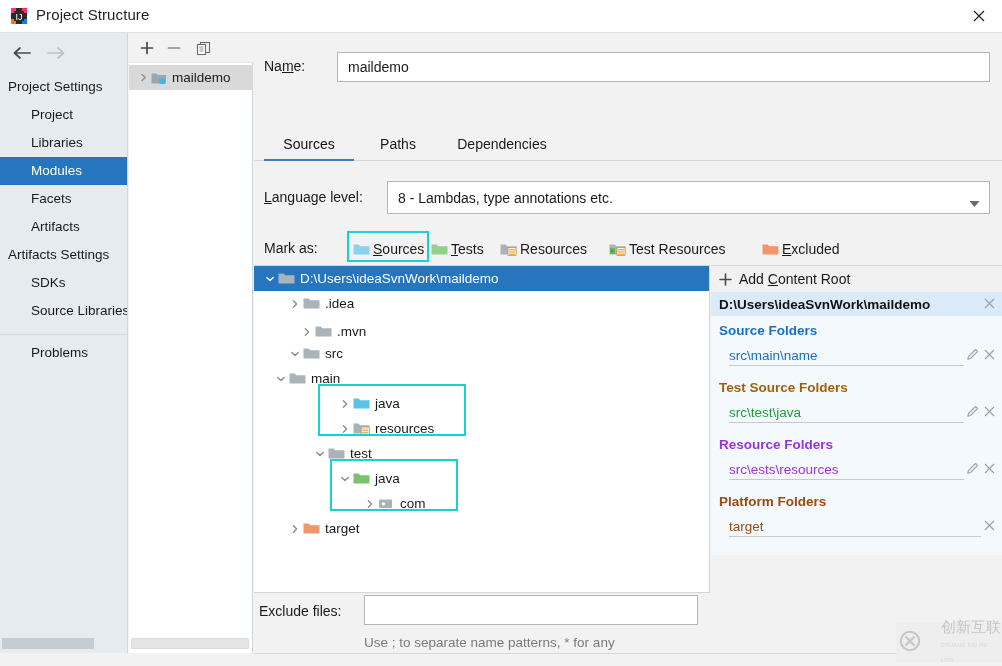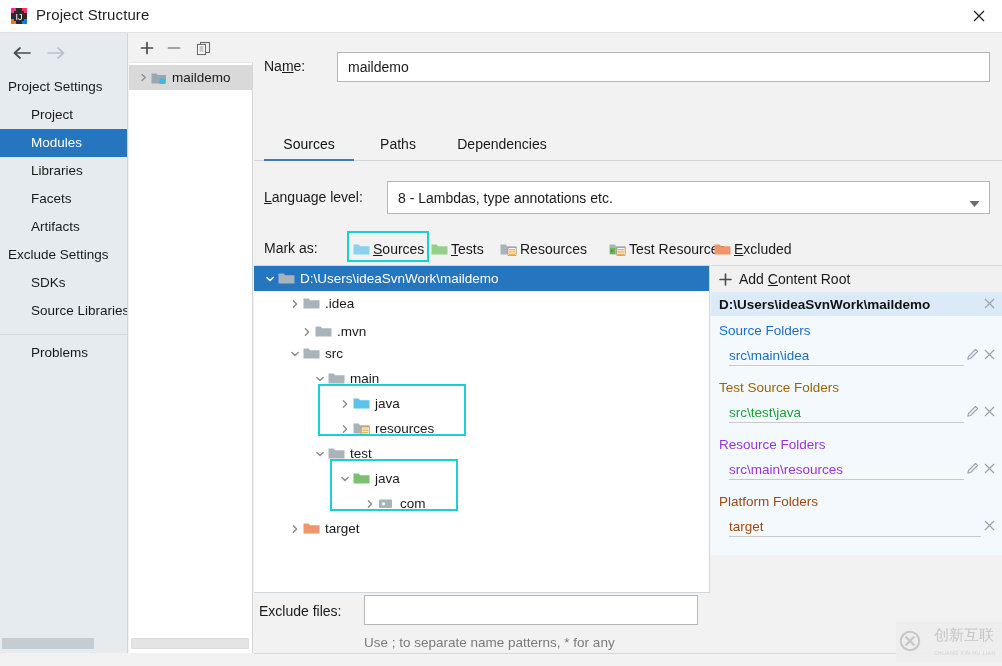--- a/index.html
+++ b/index.html
@@ -164,21 +164,21 @@
     background: #f1f1f1; display: flex; align-items: center;
     padding-left: 8px; font-size: 14px;
   }
   .add-root .plus { margin-right: 7px; display:flex; align-items:center; }
   .root-header {
     position: absolute; left: 0; top: 26px; width: 291px; height: 24px;
     background: #dbeaf8; display: flex; align-items: center;
     padding-left: 8px; font-size: 13.5px; font-weight: bold; color: #121212;
   }
   .sec-title {
-    position: absolute; left: 8px; font-size: 13.5px; font-weight: normal;
+    position: absolute; left: 8px; font-size: 13.5px; font-weight: bold;
   }
   .sec-entry {
     position: absolute; left: 18px; font-size: 13.5px;
   }
   .sec-rule {
     position: absolute; height: 1px; background: #c9c9c9;
   }
   .pencil { position: absolute; }
   .rm-x { position: absolute; color: #9aa3ab; font-size: 15px; line-height: 1; }
 
@@ -247,25 +247,25 @@
       <div class="nav-arrow nav-fwd">
         <svg width="22" height="16" viewBox="0 0 22 16">
           <path d="M13 3 L18.5 8 L13 13 M18.5 8 L3 8" stroke="#bcc3c9" stroke-width="1.7" fill="none" stroke-linecap="round" stroke-linejoin="round"></path>
         </svg>
       </div>
     </div>
 
     <div class="side-list">
       <div class="side-group">Project Settings</div>
       <div class="side-item">Project</div>
+      <div class="side-item">Libraries</div>
       <div class="side-item selected">Modules</div>
-      <div class="side-item">Libraries</div>
       <div class="side-item">Facets</div>
       <div class="side-item">Artifacts</div>
-      <div class="side-group">Exclude Settings</div>
+      <div class="side-group">Artifacts Settings</div>
       <div class="side-item">SDKs</div>
       <div class="side-item">Source Libraries</div>
       <div class="side-sep"></div>
       <div class="side-item">Problems</div>
     </div>
 
     <div class="side-scroll"></div>
   </div>
 
   <div class="modpanel">
@@ -372,21 +372,21 @@
             <path d="M0.5 2.5 h5.2 l1.4 1.7 h9.4 v8.3 h-16 z" fill="#a9b3ba"></path>
             <path d="M1 6 h5 v6 h-5 z" fill="#62b85a"></path>
             <path d="M2 7.5 l2.5 1.5 l-2.5 1.5 z" fill="#d64a1e"></path>
             <rect x="8" y="5.5" width="8" height="8" fill="#fdfdfd" stroke="#c8862c" stroke-width=".7"></rect>
             <path d="M9 7.5 H15 M9 9.2 H15 M9 10.9 H15 M9 12.5 H15" stroke="#e2a43a" stroke-width=".9"></path>
           </svg>
         </span>
         <span>Test Resources</span>
       </div>
 
-      <div class="mark-item" style="left:460px;justify-content:center;">
+      <div class="mark-item" style="left:508px;justify-content:center;">
         <span class="mi-ico">
           <svg width="17" height="14" viewBox="0 0 17 14">
               <path d="M0.5 2.5 h5.2 l1.4 1.7 h9.4 v8.3 h-16 z" fill="#f0966a"></path>
             </svg>
         </span>
         <span><span class="mn">E</span>xcluded</span>
       </div>
 
       <div class="hl-box" style="left:93px; top:-5px; width:82px; height:31px;"></div>
     </div>
@@ -439,21 +439,21 @@
                 <path d="M1.8 3.4 L5 6.6 L8.2 3.4" stroke="currentColor" stroke-width="1.35" fill="none" stroke-linecap="round" stroke-linejoin="round"></path>
               </svg>
             </span>
             <span class="t-ico">
               <svg width="17" height="15" viewBox="0 0 17 15">
                 <path d="M0.5 2.5 h5.2 l1.4 1.7 h9.4 v8.3 h-16 z" fill="#a9b3ba"></path>
               </svg>
             </span>
             <span class="t-lbl">src</span>
           </div>
-          <div class="tree-row" style="top: 100px; padding-left: 57px;">
+          <div class="tree-row" style="top: 100px;  margin-left: 18px;">
             <span class="t-chev" style="color:#8a8a8a">
               <svg width="10" height="10" viewBox="0 0 10 10">
                 <path d="M1.8 3.4 L5 6.6 L8.2 3.4" stroke="currentColor" stroke-width="1.35" fill="none" stroke-linecap="round" stroke-linejoin="round"></path>
               </svg>
             </span>
             <span class="t-ico">
               <svg width="17" height="15" viewBox="0 0 17 15">
                 <path d="M0.5 2.5 h5.2 l1.4 1.7 h9.4 v8.3 h-16 z" fill="#a9b3ba"></path>
               </svg>
             </span>
@@ -558,21 +558,21 @@
       <div class="root-header">
         <span>D:\Users\ideaSvnWork\maildemo</span>
       </div>
       <span class="rm-x" style="left:272px; top:31px;">
         <svg width="13" height="13" viewBox="0 0 13 13">
             <path d="M2 2 L11 11 M11 2 L2 11" stroke="#9aa3ab" stroke-width="1.2"></path>
           </svg>
       </span>
 
       <span class="sec-title" style="top:57px; color:#1a6fc4;">Source Folders</span>
-      <span class="sec-entry" style="top:82px; color:#1a6fc4;">src\main\idea</span>
+      <span class="sec-entry" style="top:82px; color:#1a6fc4;">src\main\name</span>
       <span class="sec-rule" style="left:18px; top:99px; width:235px;"></span>
       <span class="pencil" style="left:255px; top:82px;">
         <svg width="13" height="13" viewBox="0 0 13 13">
             <path d="M9.5 1.5 L11.5 3.5 L4.5 10.5 L1.8 11.2 L2.5 8.5 Z" fill="none" stroke="#9aa3ab" stroke-width="1.1" stroke-linejoin="round"></path>
           </svg>
       </span>
       <span class="rm-x" style="left:272px; top:82px;">
         <svg width="13" height="13" viewBox="0 0 13 13">
             <path d="M2 2 L11 11 M11 2 L2 11" stroke="#9aa3ab" stroke-width="1.2"></path>
           </svg>
@@ -586,21 +586,21 @@
             <path d="M9.5 1.5 L11.5 3.5 L4.5 10.5 L1.8 11.2 L2.5 8.5 Z" fill="none" stroke="#9aa3ab" stroke-width="1.1" stroke-linejoin="round"></path>
           </svg>
       </span>
       <span class="rm-x" style="left:272px; top:139px;">
         <svg width="13" height="13" viewBox="0 0 13 13">
             <path d="M2 2 L11 11 M11 2 L2 11" stroke="#9aa3ab" stroke-width="1.2"></path>
           </svg>
       </span>
 
       <span class="sec-title" style="top:171px; color:#9933dd;">Resource Folders</span>
-      <span class="sec-entry" style="top:196px; color:#9933dd;">src\main\resources</span>
+      <span class="sec-entry" style="top:196px; color:#9933dd;">src\ests\resources</span>
       <span class="sec-rule" style="left:18px; top:213px; width:235px;"></span>
       <span class="pencil" style="left:255px; top:196px;">
         <svg width="13" height="13" viewBox="0 0 13 13">
             <path d="M9.5 1.5 L11.5 3.5 L4.5 10.5 L1.8 11.2 L2.5 8.5 Z" fill="none" stroke="#9aa3ab" stroke-width="1.1" stroke-linejoin="round"></path>
           </svg>
       </span>
       <span class="rm-x" style="left:272px; top:196px;">
         <svg width="13" height="13" viewBox="0 0 13 13">
             <path d="M2 2 L11 11 M11 2 L2 11" stroke="#9aa3ab" stroke-width="1.2"></path>
           </svg>
@@ -631,19 +631,19 @@
   <div class="bottom-rule"></div>
   <div class="footer"></div>
 
   <div class="watermark">
     <span>
       <svg width="22" height="22" viewBox="0 0 22 22">
         <circle cx="11" cy="11" r="9.2" fill="none" stroke="#c3c3c3" stroke-width="2"></circle>
         <path d="M6.5 6.5 L15.5 15.5 M15.5 6.5 L6.5 15.5" stroke="#c3c3c3" stroke-width="2.2"></path>
       </svg>
     </span>
-    <span style="display:inline-block; margin-left:13px;">
+    <span style="display:inline-block; margin-left:20px;">
       <span class="wm-txt">创新互联</span><br>
       <span class="wm-sub">CHUANG XIN HU LIAN</span>
     </span>
   </div>
 
 </div>
 
 </body></html>

